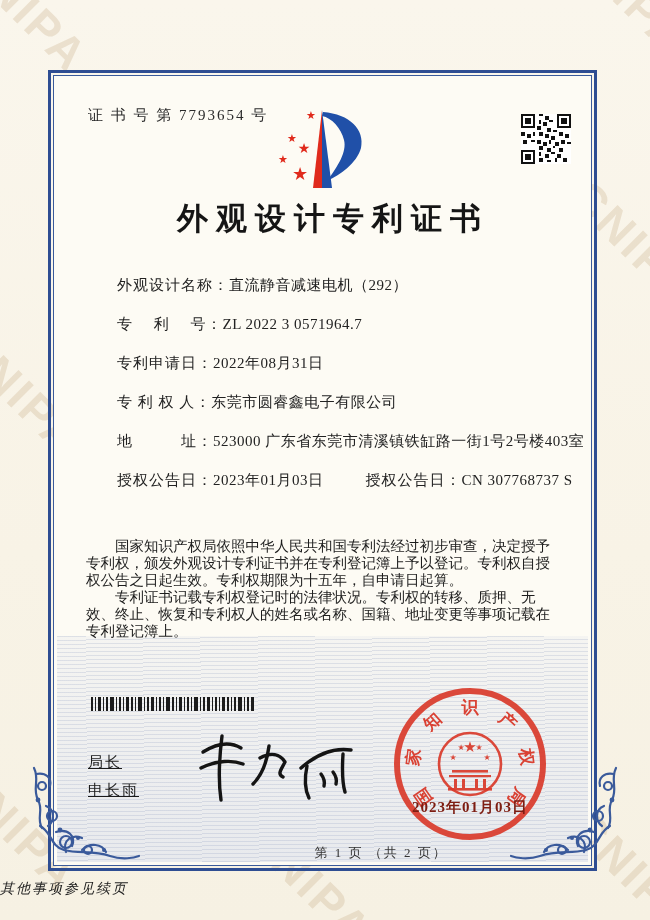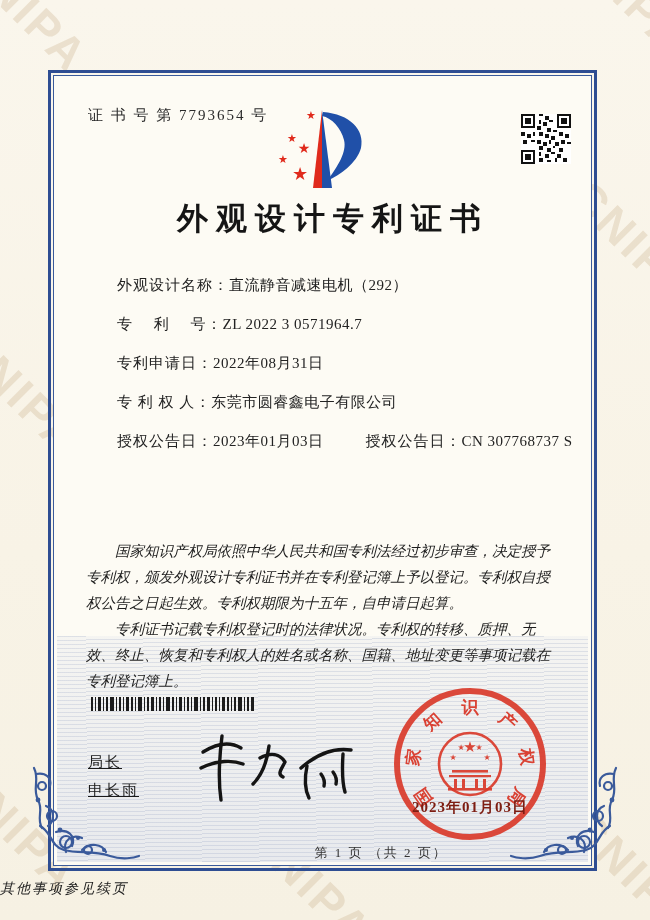--- a/index.html
+++ b/index.html
@@ -25,21 +25,21 @@
   .qr { position:absolute; left:521px; top:114px; width:50px; height:50px; }
 
   .title { position:absolute; left:48px; width:570px; top:198px; text-align:center; font-size:31px; font-weight:bold; letter-spacing:8px; color:#151515; }
 
   .fields { position:absolute; left:88px; top:266px; width:480px; font-size:15px; color:#222;margin-left:29px; }
   .frow { height:39px; line-height:39px; white-space:nowrap; }
   .frow .lbl { letter-spacing:1px; }
   .frow .val { letter-spacing:0.5px; }
   .frow .pair2 { margin-left:42px; }
 
-  .paragraphs { position:absolute; left:86px; top:538px; width:478px; font-size:14.5px; line-height:26px; color:#1d1d1d; font-style:italic; }
+  .paragraphs { position:absolute; left:86px; top:538px; width:478px; font-size:14.5px; line-height:17px; color:#1d1d1d; }
   .paragraphs p { text-indent:2em; }
 
   .barcode { position:absolute; left:91px; top:697px; width:163px; height:14px; }
 
   .officials { position:absolute; left:88px; top:748px; font-size:15px; color:#1a1a1a; }
   .officials div { line-height:28px; letter-spacing:2px;text-decoration:underline; }
   .signature { position:absolute; left:185px; top:722px; width:180px; height:90px; }
 
   .seal { position:absolute; left:392px; top:686px; width:156px; height:156px; }
   .seal-date { position:absolute; left:392px; top:798px; width:156px; text-align:center; font-size:15px; font-weight:bold; color:#7d1d12; letter-spacing:1px; }
@@ -144,20 +144,23 @@
     <div class="frow">
       <span class="lbl">专　 利　 号：</span><span class="val">ZL 2022 3 0571964.7</span>
     </div>
     <div class="frow">
       <span class="lbl">专利申请日：</span><span class="val">2022年08月31日</span>
     </div>
     <div class="frow">
       <span class="lbl">专 利 权 人：</span><span class="val">东莞市圆睿鑫电子有限公司</span>
     </div>
     <div class="frow">
+      <span class="lbl">地　　　址：</span><span class="val">523000 广东省东莞市清溪镇铁缸路一街1号2号楼403室</span>
+    </div>
+    <div class="frow">
       <span class="lbl">授权公告日：</span><span class="val">2023年01月03日</span><span class="lbl pair2">授权公告日：</span><span class="val">CN 307768737 S</span>
     </div>
   </div>
 
   <div class="paragraphs">
     <p>国家知识产权局依照中华人民共和国专利法经过初步审查，决定授予专利权，颁发外观设计专利证书并在专利登记簿上予以登记。专利权自授权公告之日起生效。专利权期限为十五年，自申请日起算。</p>
     <p>专利证书记载专利权登记时的法律状况。专利权的转移、质押、无效、终止、恢复和专利权人的姓名或名称、国籍、地址变更等事项记载在专利登记簿上。</p>
   </div>
 
   <svg class="barcode" viewBox="0 0 163 14" preserveAspectRatio="none">

